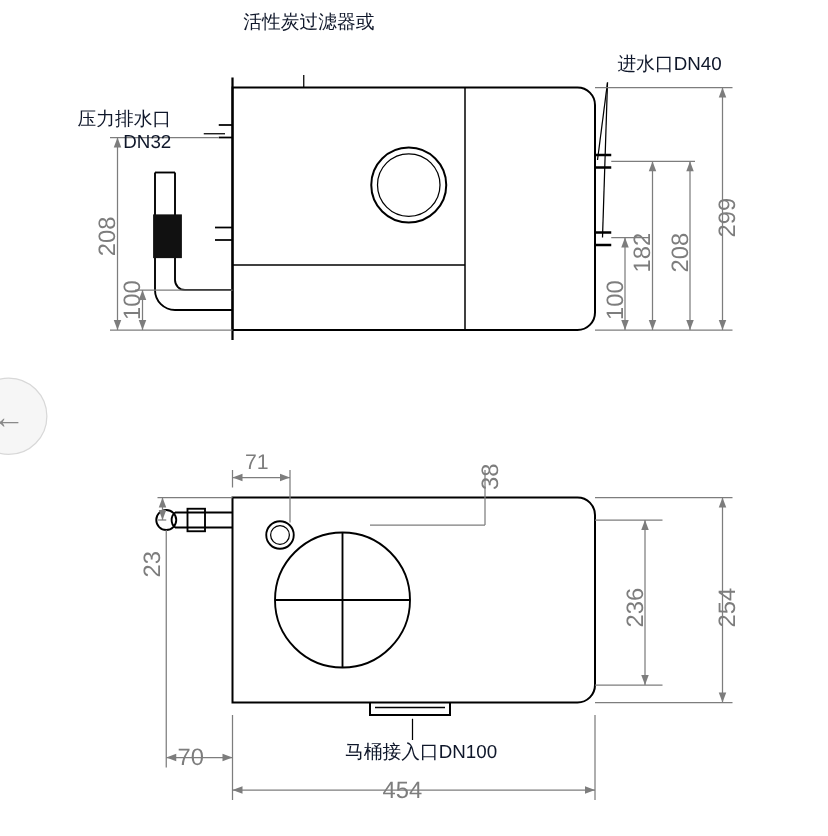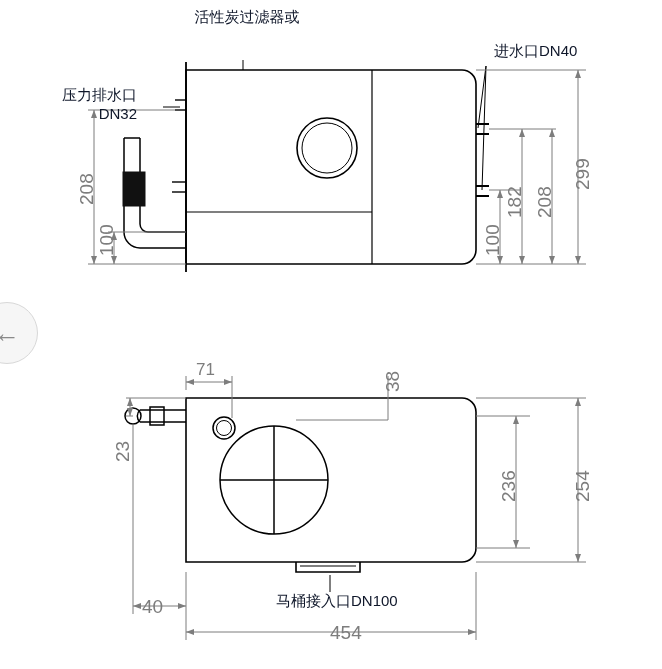--- a/index.html
+++ b/index.html
@@ -251,21 +251,21 @@
   <div class="dim" style="left:196px; top:360px; font-size:17px;">71</div>
 
   <div class="dim vert" style="left:382px; top:392px; font-size:19px;">38</div>
 
   <div class="dim vert" style="left:112px; top:462px; font-size:19px;">23</div>
 
   <div class="dim vert" style="left:498px; top:502px; font-size:19px;">236</div>
 
   <div class="dim vert" style="left:572px; top:502px; font-size:19px;">254</div>
 
-  <div class="dim" style="left:142px; top:596px; font-size:19px;">40</div>
-
-  <div class="dim" style="left:306px; top:622px; font-size:19px;margin-left:24px;">454</div>
+  <div class="dim" style="left:142px; top:596px; font-size:19px;">70</div>
+
+  <div class="dim" style="left:306px; top:622px; font-size:19px;">454</div>
 
   <div class="nav-arrow">
     <span>←</span>
   </div>
 
 </div>
 
 </body></html>

